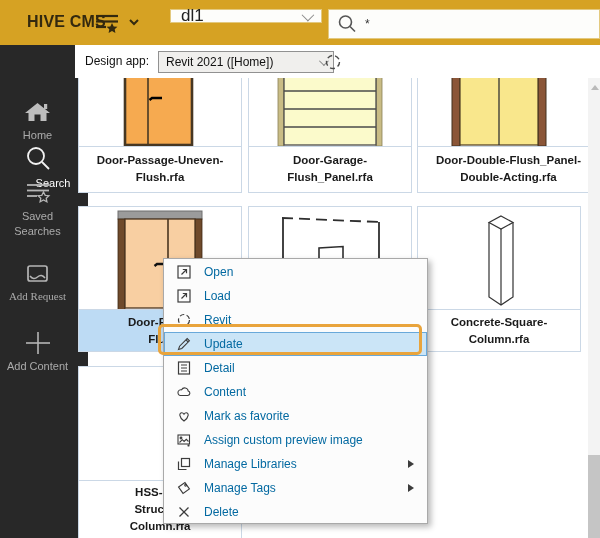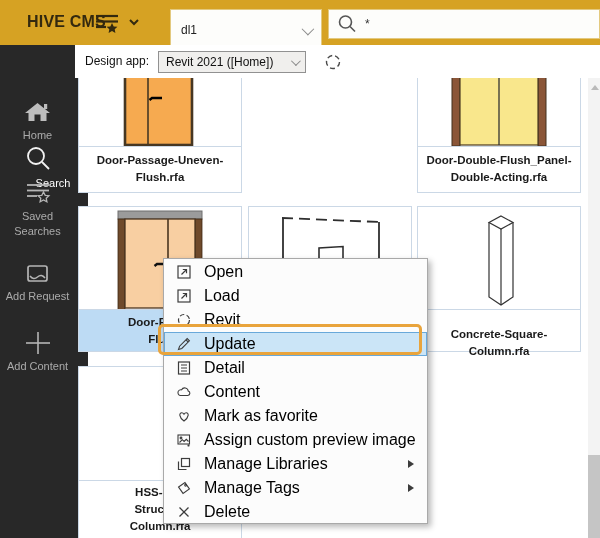--- a/index.html
+++ b/index.html
@@ -6,40 +6,40 @@
   html,body { background:#e8e8e8; }
   .stage {
     position:relative; width:600px; height:538px; overflow:hidden;
     background:#fff; font-family:"Liberation Sans", sans-serif;
   }
   
   .topbar { position:absolute; left:0; top:0; width:600px; height:45px; background:#D6A223; }
   .app-title { position:absolute; left:27px; top:13px; font-size:16px; font-weight:bold; color:#33290F; letter-spacing:.2px; }
   .filter-btn { position:absolute; left:94px; top:11px; width:46px; height:24px; cursor:pointer; }
   .top-combo {
-    position:absolute; left:170px; top:9px; width:152px; height:42px; background:#FDFDFB;
-    border:1px solid #E3C97F; display:flex; align-items:center; padding:0 10px; font-size:12px; color:#222;
+    position:absolute; left:170px; top:9px; width:152px; height:14px; background:#FDFDFB;
+    border:1px solid #E3C97F; display:flex; align-items:center; padding:0 10px; font-size:17px; color:#222;
   }
   .top-combo .chev { margin-left:auto; }
   .chev { width:9px; height:9px; display:inline-block; border-right:1.6px solid #8a8a8a; border-bottom:1.6px solid #8a8a8a; transform:rotate(45deg) translateY(-2px); }
   .top-search {
     position:absolute; left:328px; top:9px; width:272px; height:30px; background:#FDFDFB;
     border:1px solid #E3C97F; display:flex; align-items:center; padding-left:8px;
   }
   .top-search input { border:none; outline:none; background:transparent; font-size:12px; color:#333; width:200px; margin-left:8px; font-family:"Liberation Sans",sans-serif; }
   
   .sidebar { position:absolute; left:0; top:45px; width:88px; height:493px; background:#282828; }
   .side-item { position:absolute; left:0; width:75px; text-align:center; cursor:pointer; }
   .side-item .lbl { font-size:11px; color:#ABABAB; line-height:15px; margin-top:4px; }
   .side-item.active .lbl { color:#FFFFFF;margin-left:31px; }
   
   .toolbar { position:absolute; left:75px; top:45px; width:525px; height:33px; background:#fff; }
   .da-label { position:absolute; left:10px; top:9px; font-size:12px; color:#111; }
   .da-combo {
-    position:absolute; left:83px; top:6px; width:148px; height:22px; background:#F0EFED; border:1px solid #919191;
+    position:absolute; left:83px; top:6px; width:176px; height:22px; background:#F0EFED; border:1px solid #919191;
     display:flex; align-items:center; padding:0 7px; font-size:12px; color:#111; cursor:pointer;
   }
   .da-combo .chev { margin-left:auto; width:7px; height:7px; }
   .refresh-btn { position:absolute; left:249px; top:8px; width:18px; height:18px; cursor:pointer; }
   
   .tile { position:absolute; background:#fff; border:1px solid #CBD8E6; }
   .tile .preview { position:absolute; left:0; top:0; right:0; background:#fff; }
   .tile .label {
     position:absolute; left:0; right:0; bottom:0; border-top:1px solid #CBD8E6; background:#fff;
     text-align:center; font-size:11.5px; font-weight:700; color:#1a1a1a; line-height:17px; white-space:nowrap;
@@ -47,21 +47,21 @@
   .tile .label.sel { background:#BDDBF4; }
   .tile.cut-top { border-top:none; }
   .tile.cut-bottom { border-bottom:none; }
   
   .ctx-menu {
     position:absolute; left:163px; top:258px; width:265px; height:266px; background:#FCFCFC;
     border:1px solid #A9A9A9; box-shadow:3px 3px 6px rgba(0,0,0,.28); padding-top:1px; z-index:5;
   }
   .menu-item { height:24px; display:flex; align-items:center; cursor:pointer; }
   .menu-item .mi-icon { width:40px; display:flex; justify-content:center; align-items:center; flex:0 0 40px; }
-  .menu-item .mi-label { font-size:16px; color:#000000; }
+  .menu-item .mi-label { font-size:12px; color:#0369a1; }
   .menu-item.highlight { background:#CBE5F7; box-shadow:inset 0 0 0 1px #69A9DA; }
   .sub-arrow { margin-left:auto; margin-right:13px; width:0; height:0; border-left:6px solid #3c3c3c; border-top:4px solid transparent; border-bottom:4px solid transparent; }
   .annotation-box {
     position:absolute; left:158px; top:324px; width:264px; height:31px;
     border:3px solid #E9A43C; border-radius:5px; z-index:8; pointer-events:none;
   }
   
   .sb-track { position:absolute; left:588px; top:78px; width:12px; height:460px; background:#F3F3F3; }
   .sb-arrow { position:absolute; left:591px; top:85px; width:0; height:0; border-bottom:5px solid #B9B9B9; border-left:4px solid transparent; border-right:4px solid transparent; }
   .sb-thumb { position:absolute; left:588px; top:455px; width:12px; height:83px; background:#C5C5C5; }
@@ -118,21 +118,21 @@
       <svg width="75" height="24" viewBox="0 0 75 24">
         <g stroke="#B5B5B5" stroke-width="1.8" fill="none">
           <line x1="27" y1="4" x2="49" y2="4"></line>
           <line x1="27" y1="9.5" x2="49" y2="9.5"></line>
           <line x1="27" y1="15" x2="37" y2="15"></line>
         </g>
         <path d="M43.5 11 l1.7 3.3 3.7.4 -2.7 2.5 .7 3.6 -3.4-1.8 -3.4 1.8 .7-3.6 -2.7-2.5 3.7-.4 Z" fill="none" stroke="#B5B5B5" stroke-width="1.3"></path>
       </svg>
       <div class="lbl">Saved Searches</div>
     </div>
-    <div class="side-item" style="top:218px;">
+    <div class="side-item" style="top:218px;font-family:Liberation Serif, serif;">
       <svg width="75" height="22" viewBox="0 0 75 22">
         <rect x="28" y="3" width="19" height="15" rx="2" fill="none" stroke="#B5B5B5" stroke-width="1.7"></rect>
         <path d="M30 13 q3.5 4.5 7.5 1 q4 -3.5 7.5 1" fill="none" stroke="#B5B5B5" stroke-width="1.5"></path>
       </svg>
       <div class="lbl">Add Request</div>
     </div>
     <div class="side-item" style="top:286px;">
       <svg width="75" height="24" viewBox="0 0 75 24">
         <line x1="26" y1="12" x2="50" y2="12" stroke="#B5B5B5" stroke-width="1.6"></line>
         <line x1="38" y1="1" x2="38" y2="23" stroke="#B5B5B5" stroke-width="1.6"></line>
@@ -161,22 +161,38 @@
         <line x1="69" y1="-2" x2="69" y2="66" stroke="#463723" stroke-width="1.6"></line>
         <path d="M83 20 H73 l-2.5 2" fill="none" stroke="#000" stroke-width="2.4"></path>
       </svg>
     </div>
     <div class="label" style="height:46px; padding-top:5px;">
       <div>Door-Passage-Uneven-</div>
         <div>Flush.rfa</div>
     </div>
   </div>
 
-
-  <div class="tile cut-top" style="left:417px; top:78px; width:164px; height:115px;">
+  <div class="tile cut-top" style="left:248px; top:78px; width:164px; height:115px;">
+    <div class="preview" style="height:69px;">
+      <svg width="162" height="68" viewBox="0 0 162 68">
+        <rect x="29" y="-3" width="6" height="71" fill="#C9BC85" stroke="#8a7f55" stroke-width="0.8"></rect>
+        <rect x="127" y="-3" width="6" height="71" fill="#C9BC85" stroke="#8a7f55" stroke-width="0.8"></rect>
+        <rect x="35" y="-3" width="92" height="70" fill="#FBFACB" stroke="#4a4a4a" stroke-width="1.3"></rect>
+        <line x1="35" y1="13" x2="127" y2="13" stroke="#4a4a4a" stroke-width="1.3"></line>
+        <line x1="35" y1="31" x2="127" y2="31" stroke="#4a4a4a" stroke-width="1.3"></line>
+        <line x1="35" y1="49" x2="127" y2="49" stroke="#4a4a4a" stroke-width="1.3"></line>
+      </svg>
+    </div>
+    <div class="label" style="height:46px; padding-top:5px;">
+      <div>Door-Garage-</div>
+        <div>Flush_Panel.rfa</div>
+    </div>
+  </div>
+
+  <div class="tile cut-top" style="left:417px; top:78px; width:183px; height:115px;">
     <div class="preview" style="height:69px;">
       <svg width="162" height="68" viewBox="0 0 162 68">
         <rect x="34" y="-3" width="8" height="71" fill="#8B5638" stroke="#42301f" stroke-width="1"></rect>
         <rect x="120" y="-3" width="8" height="71" fill="#8B5638" stroke="#42301f" stroke-width="1"></rect>
         <rect x="42" y="-3" width="78" height="70" fill="#F9E78C" stroke="#4a3a20" stroke-width="1.2"></rect>
         <line x1="81" y1="-2" x2="81" y2="67" stroke="#333" stroke-width="1.3"></line>
       </svg>
     </div>
     <div class="label" style="height:46px; padding-top:5px;">
       <div>Door-Double-Flush_Panel-</div>
@@ -218,21 +234,21 @@
   <div class="tile" style="left:417px; top:206px; width:164px; height:146px;">
     <div class="preview" style="height:104px;">
       <svg width="162" height="103" viewBox="0 0 162 103">
         <g fill="#fff" stroke="#333" stroke-width="1.2">
           <polygon points="83,9 95,15.5 83,22 71,15.5"></polygon>
           <path d="M71 15.5 V90 L83 98 L95 90 V15.5" fill="none"></path>
           <line x1="83" y1="22" x2="83" y2="98"></line>
         </g>
       </svg>
     </div>
-    <div class="label" style="height:42px; padding-top:16px;">
+    <div class="label" style="height:42px; padding-top:4px;">
       <div>Concrete-Square-</div>
         <div>Column.rfa</div>
     </div>
   </div>
 
   <div class="tile cut-bottom" style="left:78px; top:366px; width:164px; height:172px;">
     <div class="preview" style="height:114px;"></div>
     <div class="label" style="height:58px; padding-top:3px; border-bottom:none;">
       <div>HSS-Rou</div>
       <div>Structura</div>

